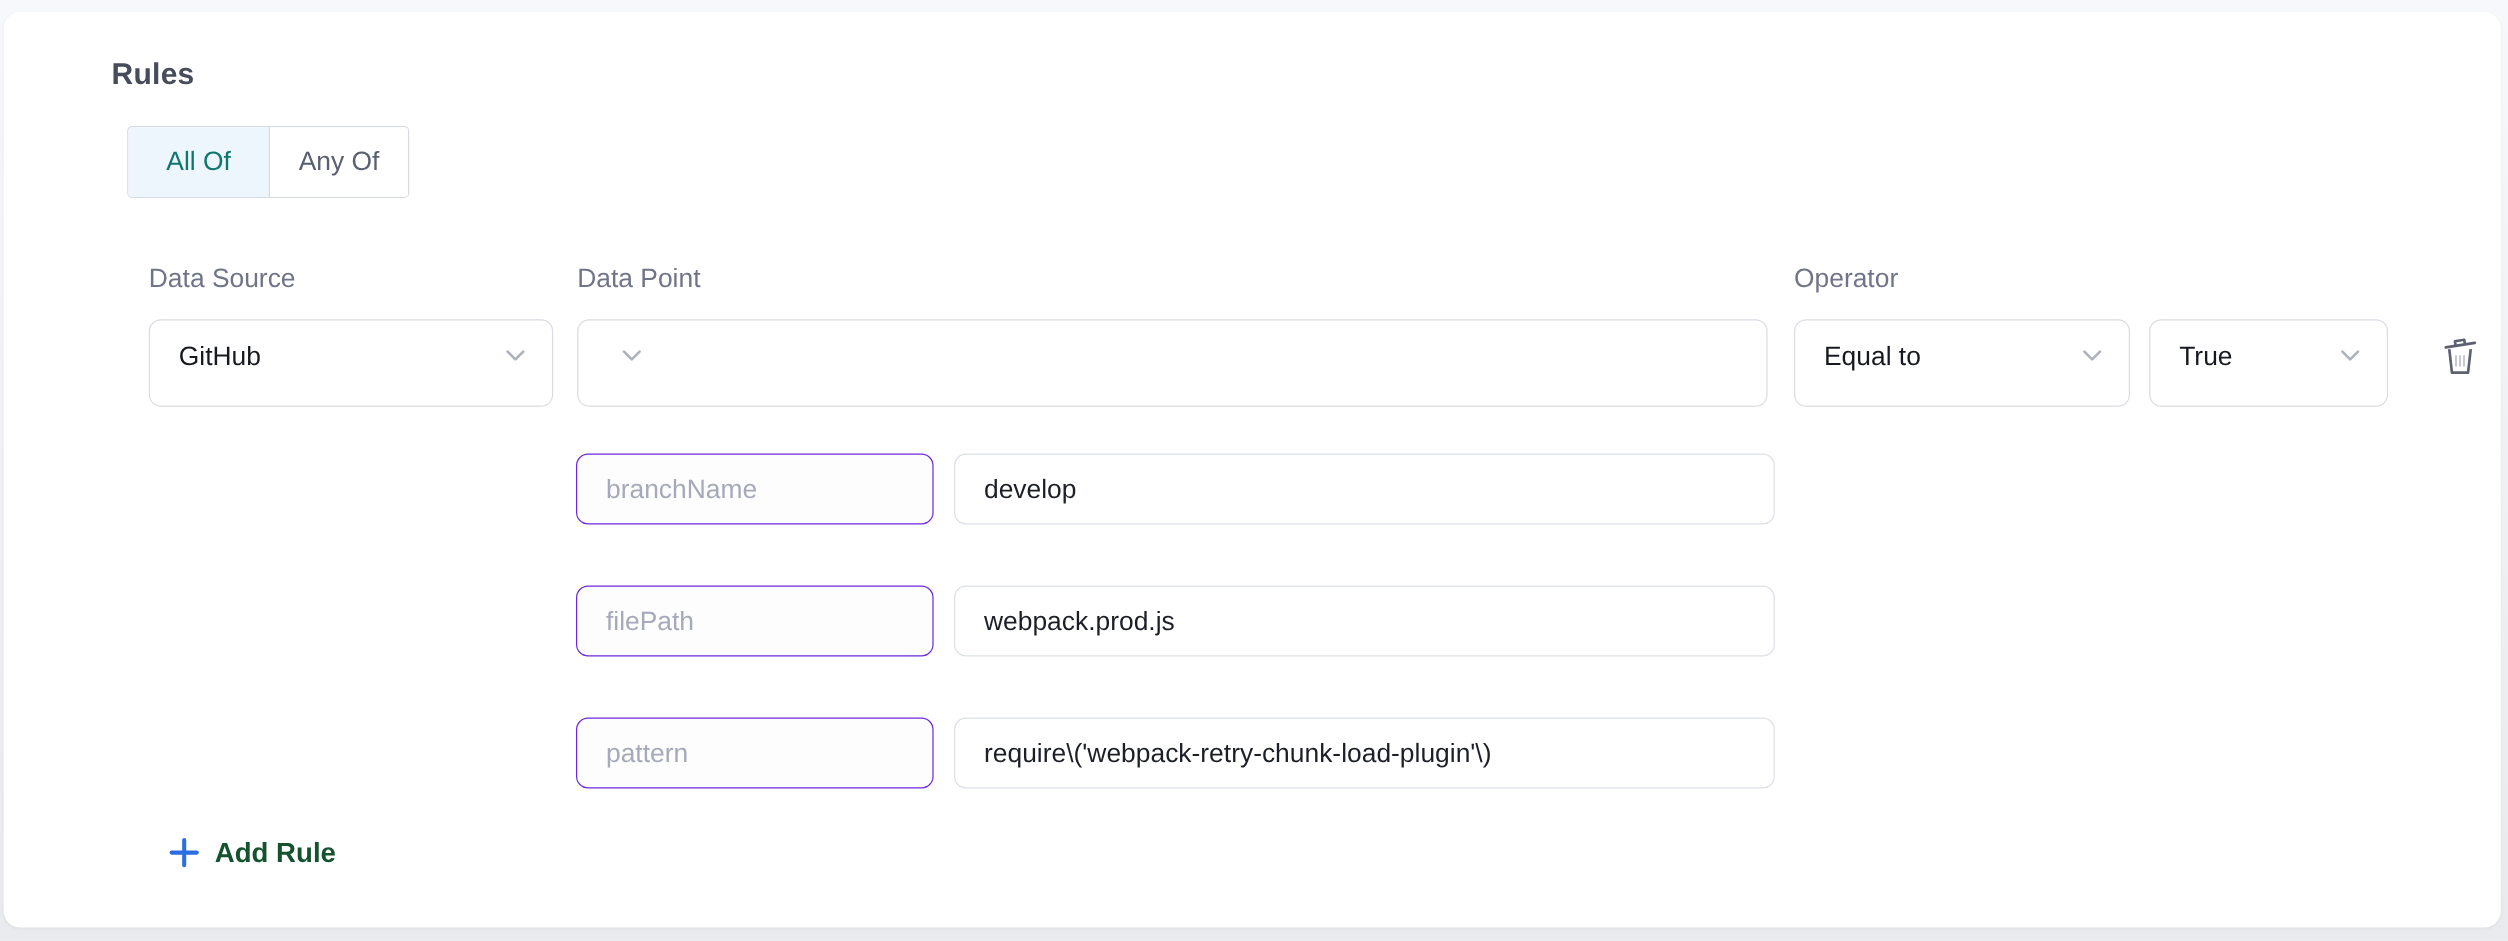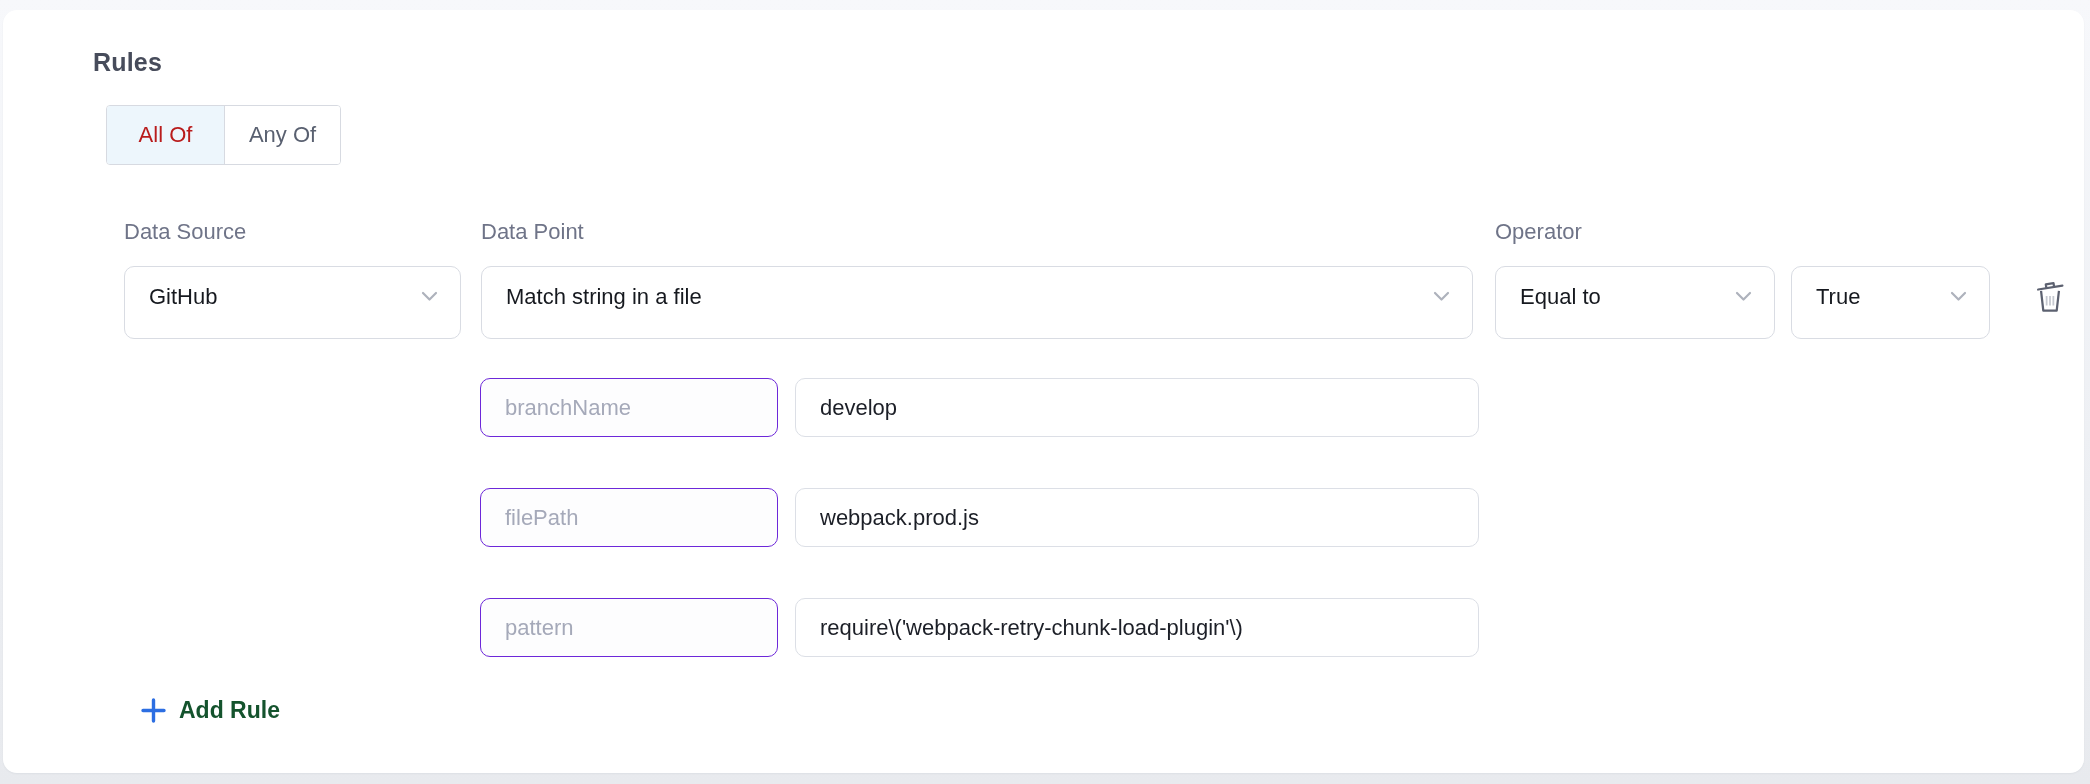--- a/index.html
+++ b/index.html
@@ -25,21 +25,21 @@
     left:58px; top:105px; height:60px; display:flex;
     border:1px solid #d7dae1; border-radius:4px; overflow:hidden; background:#fff;
   }
   .toggle-btn {
     height:100%; display:flex; align-items:center; justify-content:center;
     font-size:22px; cursor:pointer; background:#fff; color:#596070;
     border:none; padding:0;
   }
   .toggle-btn.first { width:118px; border-right:1px solid #d7dae1; }
   .toggle-btn.second { width:115px; }
-  .toggle-btn.selected { background:#edf6fc; color:#b91c1c; }
+  .toggle-btn.selected { background:#edf6fc; color:#0f766e; }
   
   .field-label { font-size:22px; color:#6f7488; top:219px; }
   .lbl-source { left:76px; }
   .lbl-point { left:433px; }
   .lbl-operator { left:1447px; }
   
   .select {
     top:266px; height:73px; border:1px solid #d9dce3; border-radius:10px;
     background:#fff; display:flex; align-items:center;
     padding:0 22px 12px 24px; cursor:pointer;
@@ -97,21 +97,20 @@
 <div class="abs select sel-source">
   <span class="val">GitHub</span>
   <span class="chev">
     <svg width="17" height="11" viewBox="0 0 17 11">
         <path d="M2 2 L8.5 8.5 L15 2" fill="none" stroke="#aeb2bc" stroke-width="2.2" stroke-linecap="round" stroke-linejoin="round"></path>
       </svg>
   </span>
 </div>
 
 <div class="abs select sel-point">
-  <span class="val">Match string in a file</span>
   <span class="chev">
     <svg width="17" height="11" viewBox="0 0 17 11">
         <path d="M2 2 L8.5 8.5 L15 2" fill="none" stroke="#aeb2bc" stroke-width="2.2" stroke-linecap="round" stroke-linejoin="round"></path>
       </svg>
   </span>
 </div>
 
 <div class="abs select sel-operator">
   <span class="val">Equal to</span>
   <span class="chev">

